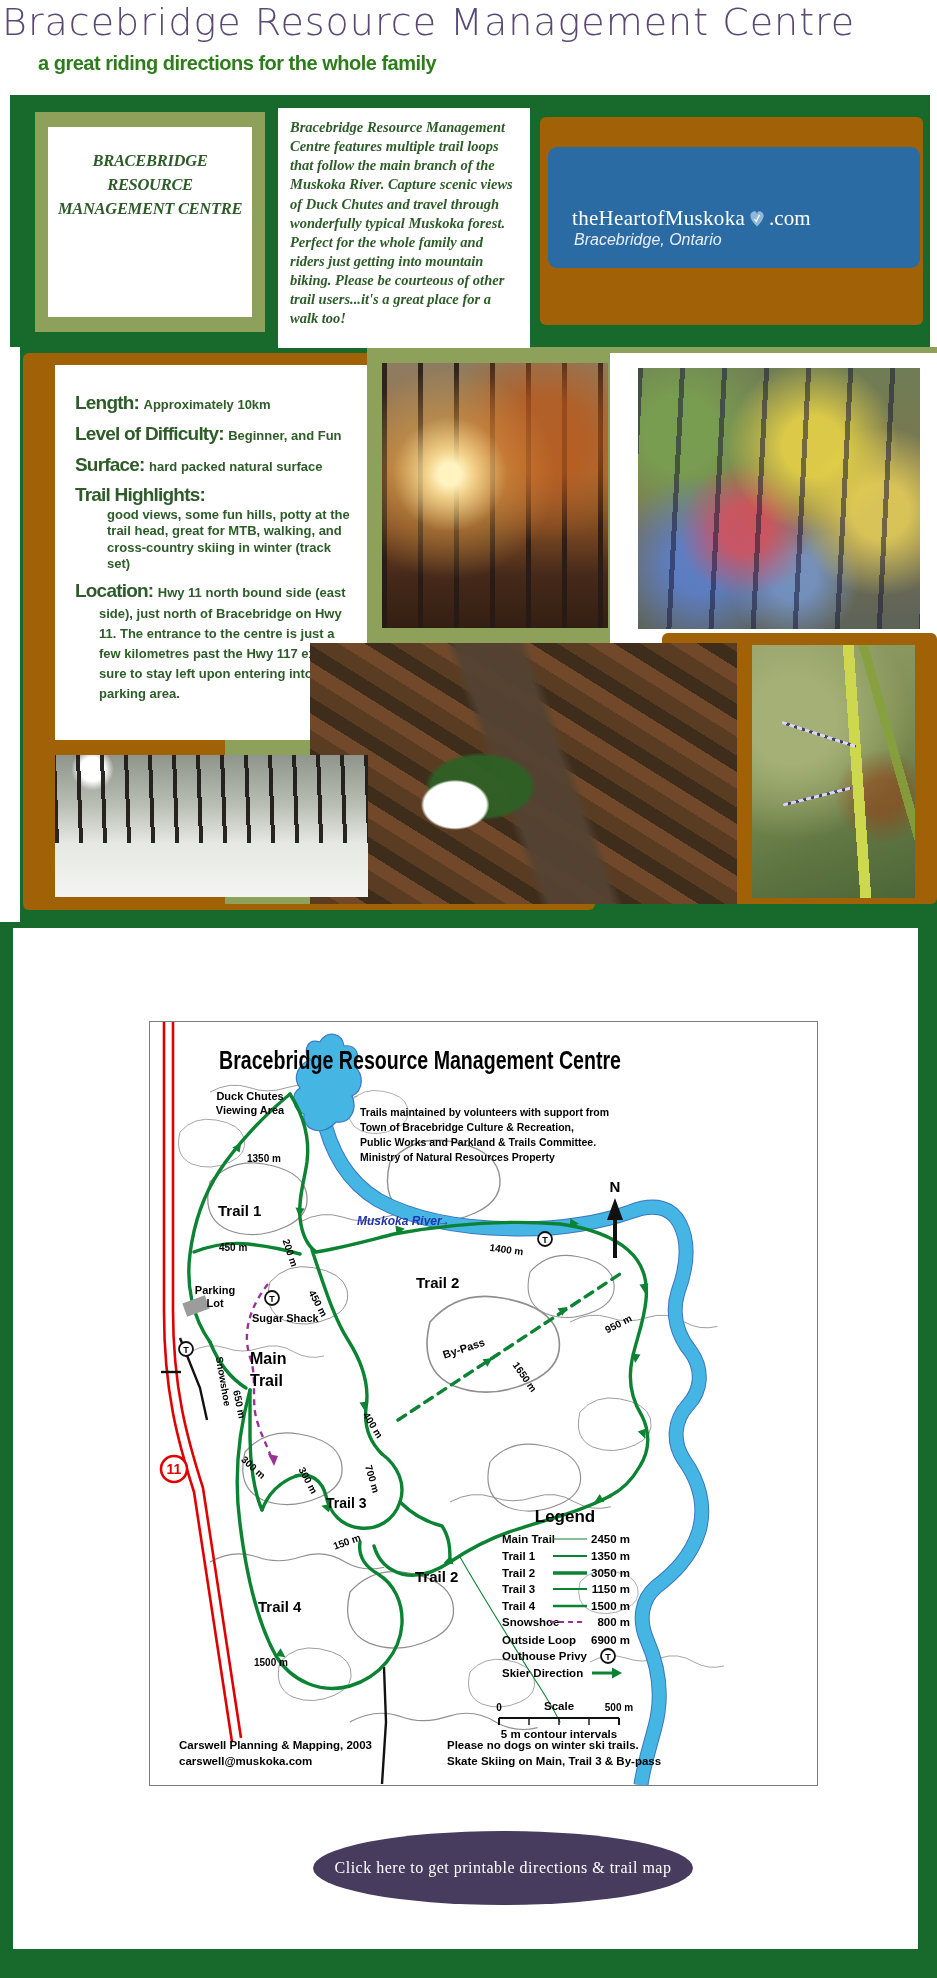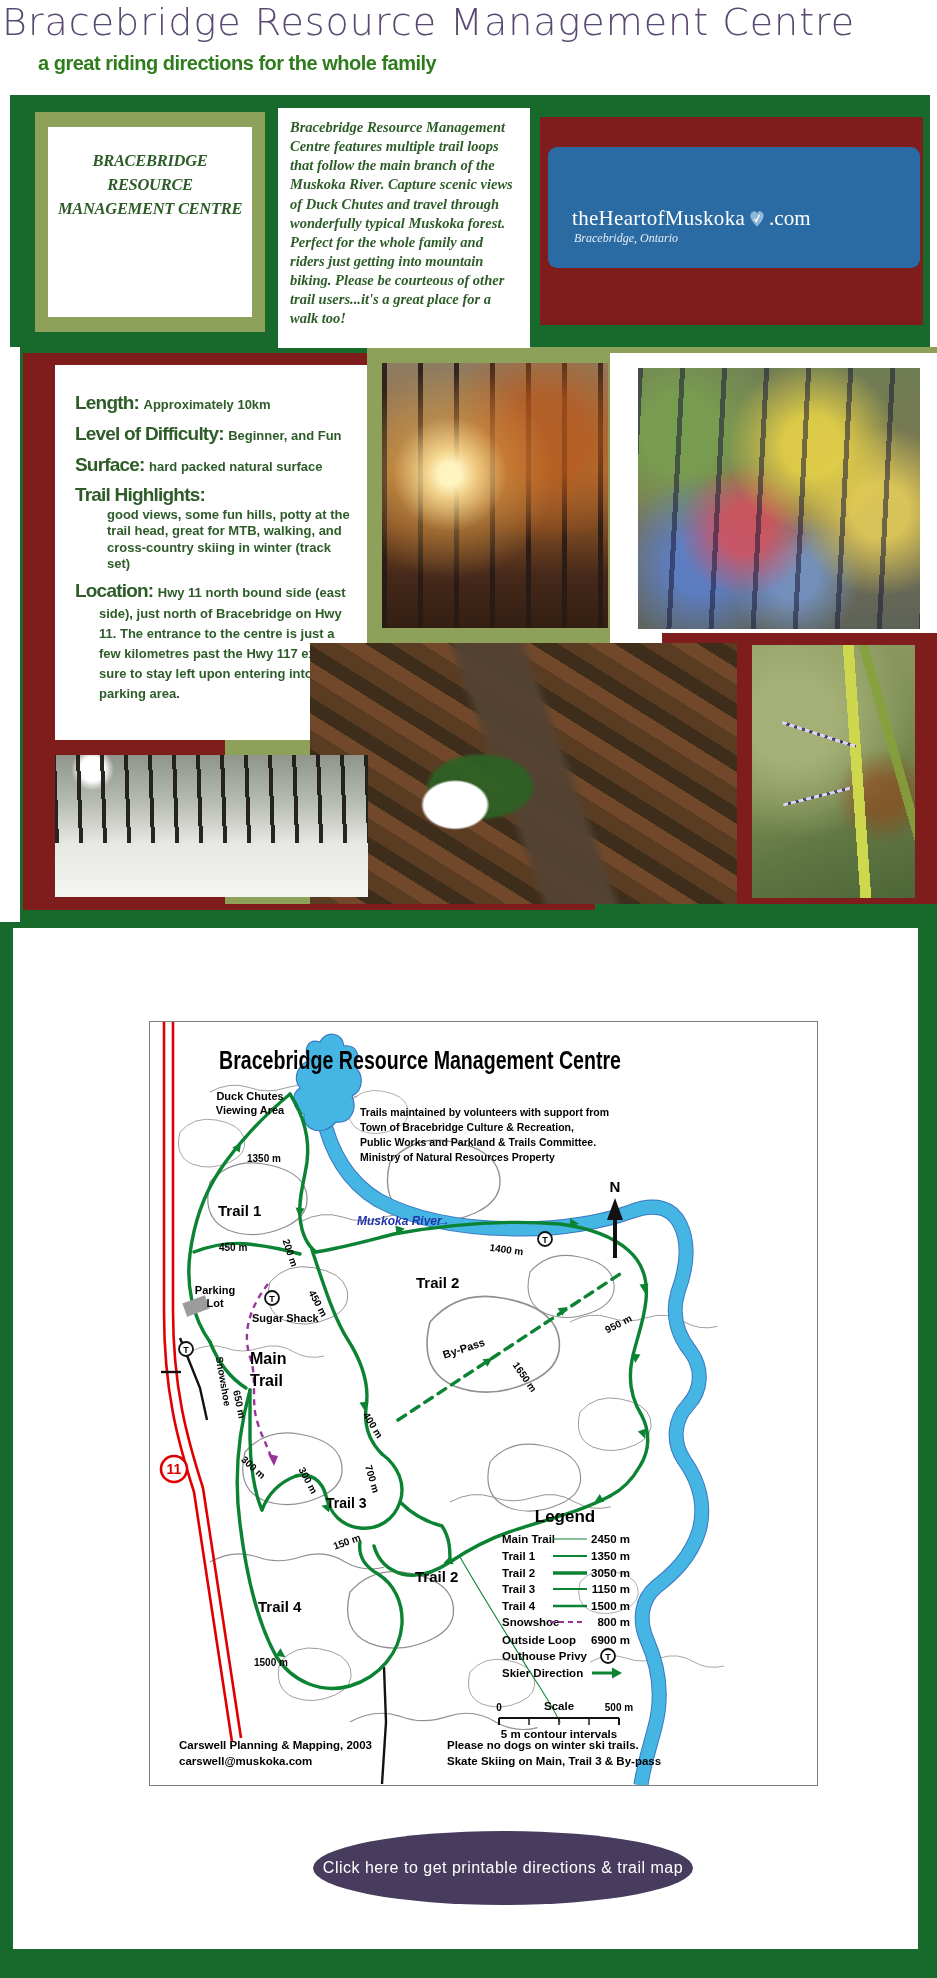--- a/index.html
+++ b/index.html
@@ -13,21 +13,21 @@
   .site-sub{left:38px;top:52px;font-size:20px;font-weight:bold;color:#2e7c1c;
     letter-spacing:-0.5px;}
 
   
   .sec{background:#17692c;}
   .sec1{left:10px;top:95px;width:920px;height:252px;}
   .sec2{left:20px;top:347px;width:920px;height:575px;}
   .sec3{left:0px;top:922px;width:937px;height:1056px;}
 
   .olive{background:#8ea15b;}
-  .lav{background:#7f1d1d;}
+  .lav{background:#a16207;border-radius:6px;}
   .whitebox{background:#ffffff;}
 
   
   .logo-panel{left:25px;top:17px;width:230px;height:220px;}
   .logo-box{left:13px;top:15px;width:204px;height:190px;text-align:center;padding:0;font-style:italic;}
   .logo-name{margin-top:22px;font-family:"Liberation Serif",serif;font-weight:bold;
     font-size:16.5px;color:#2d5c28;line-height:1.45;letter-spacing:-0.3px;}
   .mnr{margin-top:18px;text-align:left;padding-left:14px;color:#1a1a1a;}
   .mnr-row1{display:flex;align-items:center;gap:4px;}
   .ontario-word{font-size:23px;font-weight:bold;letter-spacing:-1px;font-family:"Liberation Sans",sans-serif;}
@@ -37,22 +37,22 @@
   .desc-box{left:268px;top:13px;width:252px;height:240px;z-index:3;padding:0;}
   .desc-text{padding:10px 12px;font-family:"Liberation Serif",serif;font-style:italic;
     font-weight:bold;font-size:14.5px;color:#2d5c28;line-height:1.32;}
 
   .hm-panel{left:530px;top:22px;width:383px;height:208px;}
   .hm-banner{left:8px;top:30px;width:372px;height:121px;background:#2a6ba3;border-radius:9px;}
   .hm-brand-row{position:absolute;left:24px;top:58px;display:flex;align-items:baseline;color:#fff;
     font-family:"Liberation Serif",serif;}
   .hm-brand{font-size:21px;letter-spacing:0.3px;}
   .hm-suffix{font-size:21px;text-align:center;}
-  .hm-loc{position:absolute;left:26px;top:84px;color:#e8ecf4;font-family:Liberation Serif, serif;
-    font-style:italic;font-size:12px;}
+  .hm-loc{position:absolute;left:26px;top:84px;color:#e8ecf4;font-family:Liberation Sans, sans-serif;
+    font-style:italic;font-size:16px;}
   .hm-heart{margin:0 2px;transform:translateY(4px);}
 
   
   .lav-left{left:3px;top:6px;width:572px;height:557px;}
   .olive-right{left:347px;top:0px;width:570px;height:384px;}
   .mat-white{left:590px;top:6px;width:327px;height:290px;}
   .lav-right{left:642px;top:286px;width:275px;height:271px;}
   .olive-bottom{left:205px;top:384px;width:437px;height:173px;}
 
   .info-box{left:35px;top:18px;width:312px;height:375px;}
@@ -103,21 +103,21 @@
       radial-gradient(circle at 12% 10%, #ffffff 0 4%, rgba(255,255,255,0) 7%),
       linear-gradient(180deg,#8f958a 0%,#b9beb4 35%,#e6e8e3 62%,#f4f5f2 100%);}
 
   
   .sec3-inner{left:13px;top:6px;width:905px;height:1021px;}
   .map-box{left:136px;top:93px;width:667px;height:763px;background:#fff;border:1px solid #7d7d7d;}
   .map-box svg{display:block;}
 
   .cta{left:300px;top:903px;width:380px;height:74px;background:#473b5e;border-radius:50%;
     display:flex;align-items:center;justify-content:center;cursor:pointer;}
-  .cta-label{font-family:Liberation Sans, sans-serif;font-weight:200;font-size:16px;color:#ffffff;
+  .cta-label{font-family:Liberation Serif, serif;font-weight:200;font-size:16px;color:#ffffff;
     letter-spacing:0.5px;white-space:nowrap;}
 
   
   text{font-family:"Liberation Sans",sans-serif;fill:#000;}
   .m-title{font-size:25px;font-weight:bold;}
   .m-note{font-size:10.5px;font-weight:bold;}
   .m-label{font-size:11px;font-weight:bold;}
   .m-trail{font-size:15px;font-weight:bold;}
   .m-trail-sm{font-size:14px;font-weight:bold;}
   .m-main{font-size:16px;font-weight:bold;}

